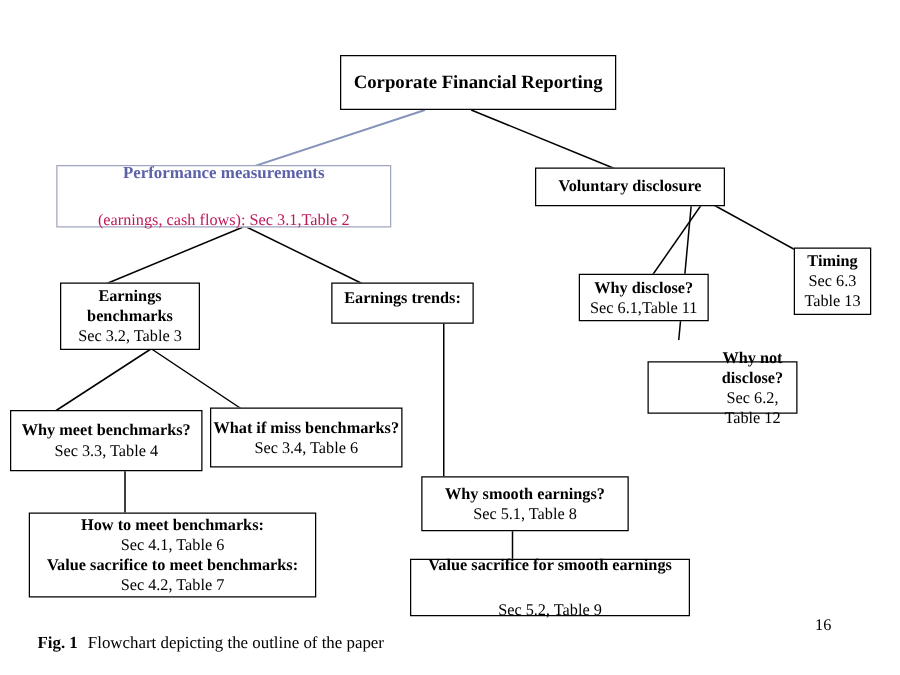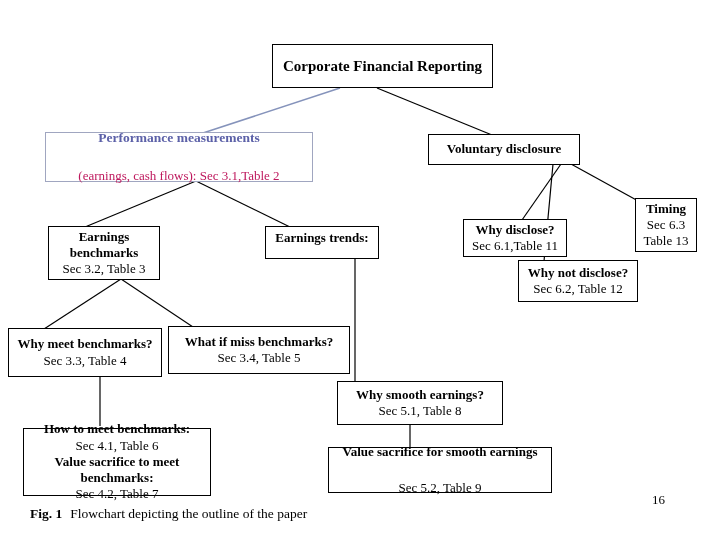--- a/index.html
+++ b/index.html
@@ -73,41 +73,41 @@
     <div class="nt">Why disclose?</div>
     <div class="ns">Sec 6.1,Table 11</div>
   </div>
 
   <div class="node" style="left:635px; top:198px; width:62px; height:54px;">
     <div class="nt">Timing</div>
     <div class="ns">Sec 6.3</div>
     <div class="ns">Table 13</div>
   </div>
 
-  <div class="node" style="left:518px; top:260px; width:120px; height:42px;">
+  <div class="node" style="left:518px; top:289px; width:120px; height:42px;padding-left:48px;">
     <div class="nt">Why not disclose?</div>
     <div class="ns">Sec 6.2, Table 12</div>
   </div>
 
   <div class="node small" style="left:8px; top:328px; width:154px; height:49px;">
     <div class="nt">Why meet benchmarks?</div>
     <div class="ns">Sec 3.3, Table 4</div>
   </div>
 
-  <div class="node small" style="left:168px; top:326px; width:182px; height:48px;">
+  <div class="node small" style="left:168px; top:326px; width:154px; height:48px;">
     <div class="nt">What if miss benchmarks?</div>
-    <div class="ns">Sec 3.4, Table 5</div>
+    <div class="ns">Sec 3.4, Table 6</div>
   </div>
 
   <div class="node" style="left:337px; top:381px; width:166px; height:44px;">
     <div class="nt">Why smooth earnings?</div>
     <div class="ns">Sec 5.1, Table 8</div>
   </div>
 
-  <div class="node" style="left:23px; top:428px; width:188px; height:68px;">
+  <div class="node" style="left:23px; top:410px; width:230px; height:68px;">
     <div class="nt">How to meet benchmarks:</div>
     <div class="ns">Sec 4.1, Table 6</div>
     <div class="nt">Value sacrifice to meet benchmarks:</div>
     <div class="ns">Sec 4.2, Table 7</div>
   </div>
 
   <div class="node" style="left:328px; top:447px; width:224px; height:46px;gap:20px;">
     <div class="nt">Value sacrifice for smooth earnings</div>
     <div class="ns">Sec 5.2, Table 9</div>
   </div>

